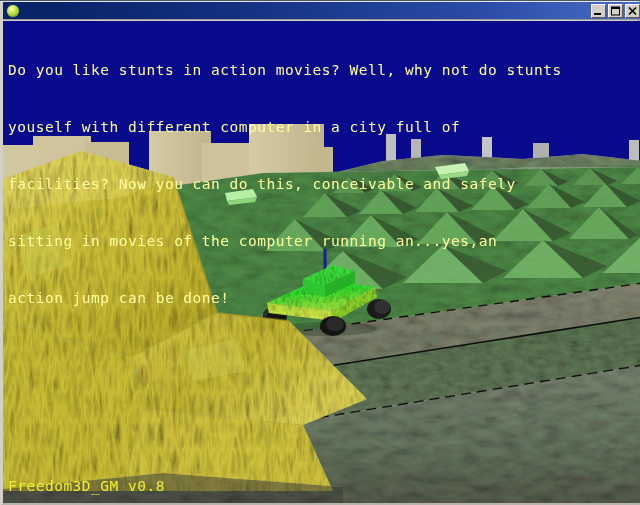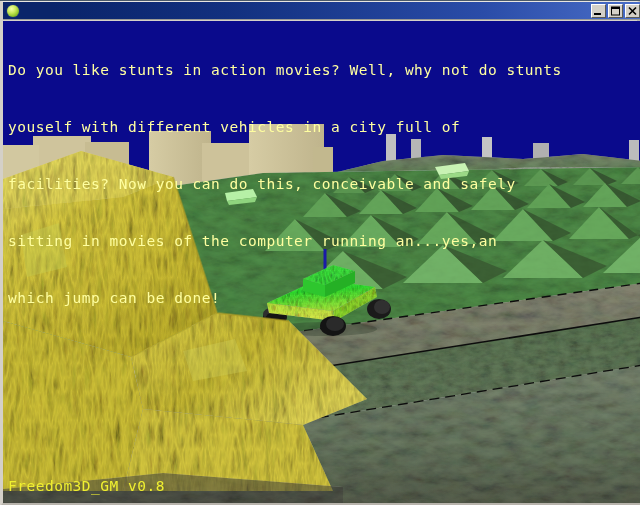--- a/index.html
+++ b/index.html
@@ -372,24 +372,24 @@
         <path d="M18,214 L56,202 L64,246 L24,256 Z" fill="#c9d45a" opacity="0.35"></path>
         <path d="M180,330 L232,318 L244,350 L190,360 Z" fill="#d8dc66" opacity="0.3"></path>
       </g>
 
       <path d="M0,468 L160,452 L340,466 L340,482 L0,482 Z" fill="#4a4a44" opacity="0.55" filter="url(#mottle)"></path>
 
     </svg>
 
     <div id="intro-overlay">
       <span class="ovl-line">Do you like stunts in action movies? Well, why not do stunts</span>
-      <span class="ovl-line">youself with different vehicles in a city full of</span>
+      <span class="ovl-line">youself with different computer in a city full of</span>
       <span class="ovl-line">facilities? Now you can do this, conceivable and safely</span>
       <span class="ovl-line">sitting in movies of the computer running an...yes,an</span>
-      <span class="ovl-line">which jump can be done!</span>
+      <span class="ovl-line">action jump can be done!</span>
     </div>
 
     <div id="credits-overlay">
       <span class="ovl-line">Freedom3D_GM v0.8</span>
       
       
     </div>
 
   </div>
 </div>

